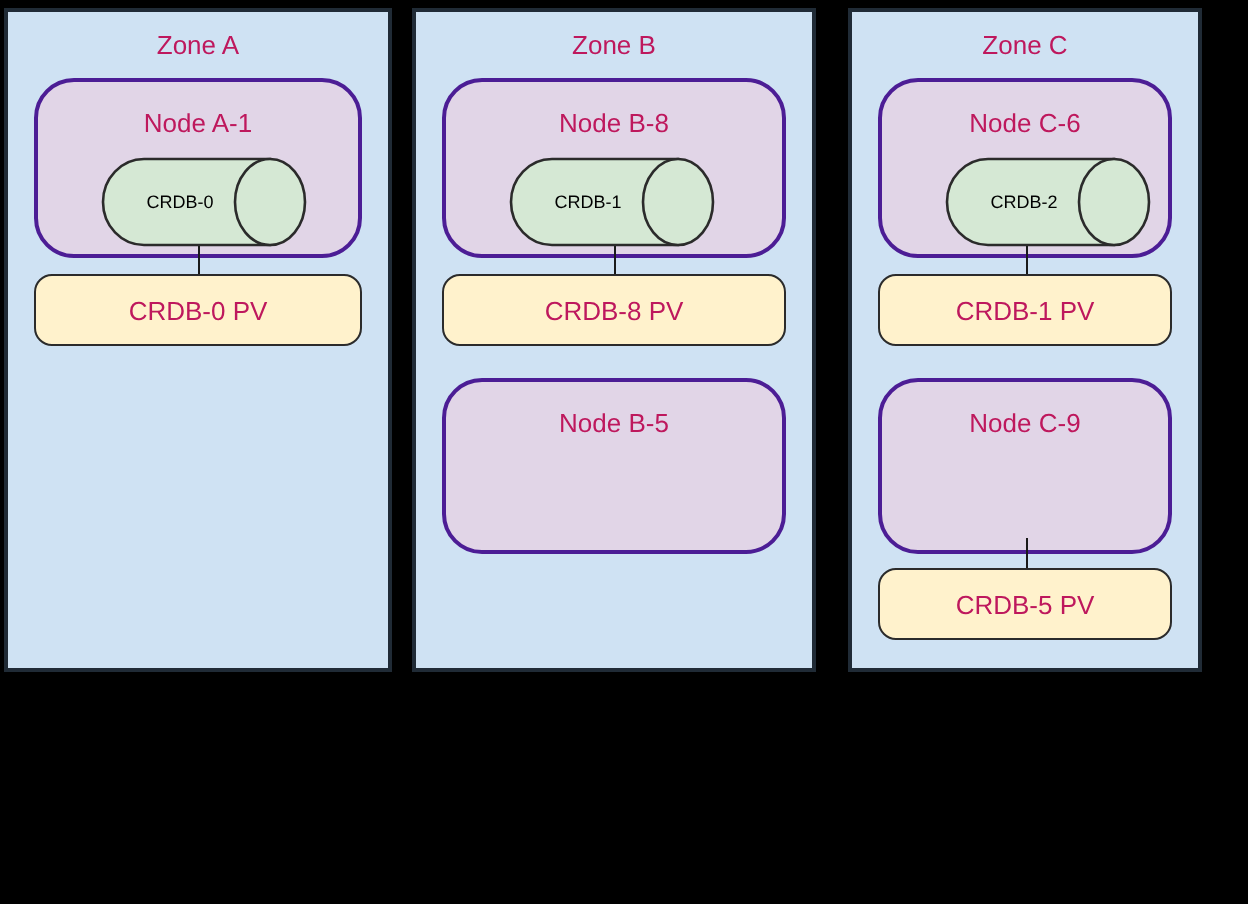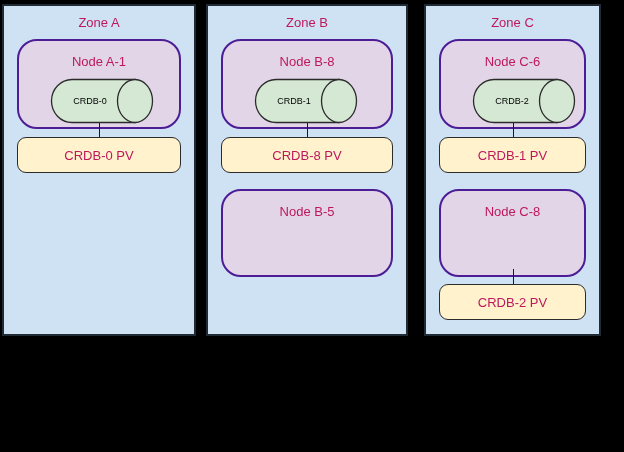--- a/index.html
+++ b/index.html
@@ -153,24 +153,24 @@
         <ellipse cx="85" cy="23" rx="17.5" ry="21.5" fill="#d5e8d4" stroke="#2b2b2b" stroke-width="1.3"></ellipse>
         <text class="cyl-text" x="40" y="26" text-anchor="middle">CRDB-2</text>
       </svg>
     </div>
 
     <div class="pv pv-1">
       <span>CRDB-1 PV</span>
     </div>
 
     <div class="node node-2">
-      <div class="node-label">Node C-8</div>
+      <div class="node-label">Node C-9</div>
     </div>
 
     <div class="connector conn-2"></div>
 
 
     <div class="pv pv-2">
-      <span>CRDB-2 PV</span>
+      <span>CRDB-5 PV</span>
     </div>
   </div>
 
 </div>
 
 </body></html>

